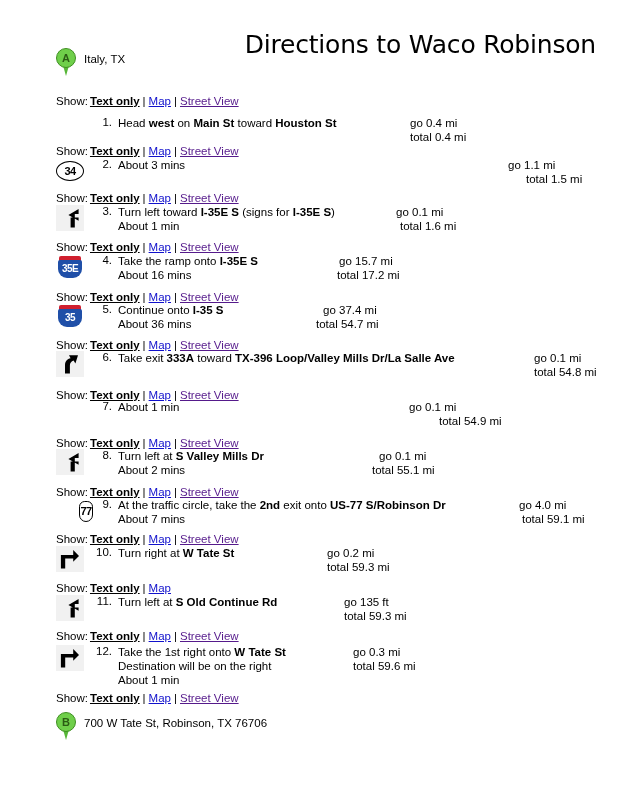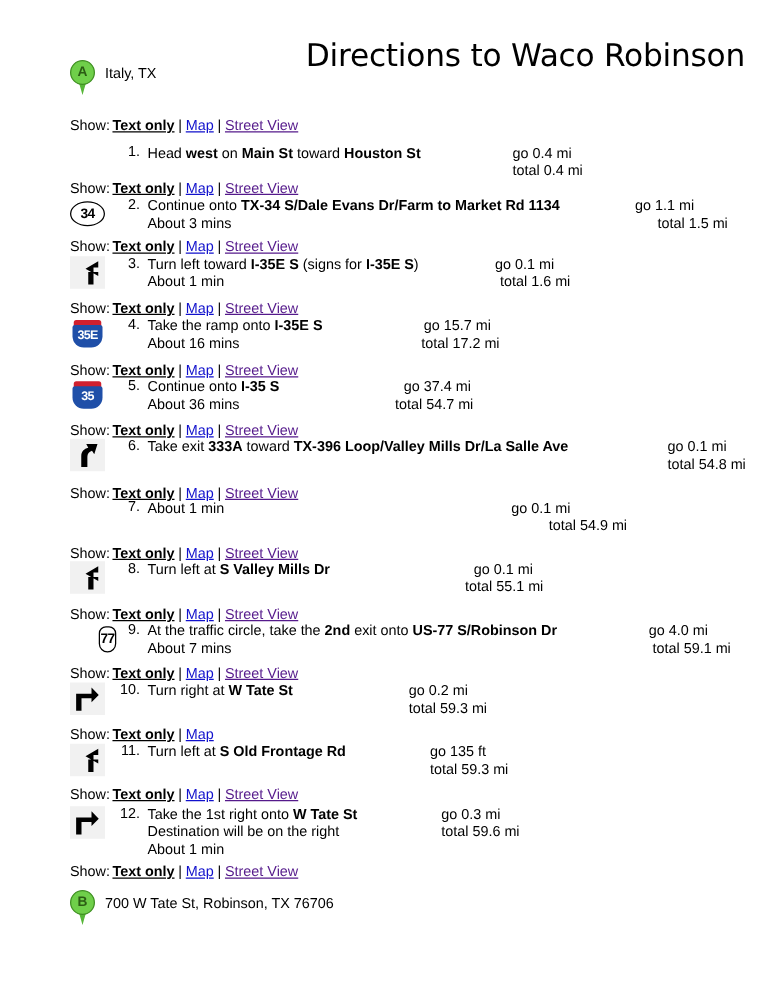--- a/index.html
+++ b/index.html
@@ -258,21 +258,20 @@
       </div>
       <div class="show-row" style="top: 145px;"><span class="show-label">Show:</span><span class="active">Text only</span><span class="sep">|</span><a href="#" class="">Map</a><span class="sep">|</span><a href="#" class="visited">Street View</a></div>
       <div class="step" style="top: 158px;">
         <div class="step-icon">
           <div class="icon-box plain">
             <div class="shield-state">34</div>
           </div>
         </div>
         <div class="step-num">2.</div>
         <div class="step-body">
-          <div class="instr-line">Continue onto <b>TX-34 S/Dale Evans Dr/Farm to Market Rd 1134</b></div>
           <div class="sub-line">About 3 mins</div>
         </div>
         <div class="dist dist-go" style="left: 452px; top: 0px;">go 1.1 mi</div>
         <div class="dist dist-total" style="left: 470px; top: 14px;">total 1.5 mi</div>
       </div>
       <div class="show-row" style="top: 192px;"><span class="show-label">Show:</span><span class="active">Text only</span><span class="sep">|</span><a href="#" class="">Map</a><span class="sep">|</span><a href="#" class="visited">Street View</a></div>
       <div class="step" style="top: 205px;">
         <div class="step-icon">
           <div class="icon-box">
             <svg class="arrow" width="20" height="20" viewBox="0 0 20 20">
@@ -354,20 +353,21 @@
         <div class="step-icon">
           <div class="icon-box">
             <svg class="arrow" width="20" height="20" viewBox="0 0 20 20">
               <path fill="#000" d="M14.8 19.5 L14.8 5.9 L18.6 5.9 L18.6 1.0 L8.4 6.9 L18.6 12.8 L18.6 9.6 L10.6 9.6 L10.6 19.5 Z"></path>
             </svg>
           </div>
         </div>
         <div class="step-num">8.</div>
         <div class="step-body">
           <div class="instr-line">Turn left at <b>S Valley Mills Dr</b></div>
+          <div class="sub-line">About 2 mins</div>
         </div>
         <div class="dist dist-go" style="left: 323px; top: 0px;">go 0.1 mi</div>
         <div class="dist dist-total" style="left: 316px; top: 14px;">total 55.1 mi</div>
       </div>
       <div class="show-row" style="top: 486px;"><span class="show-label">Show:</span><span class="active">Text only</span><span class="sep">|</span><a href="#" class="">Map</a><span class="sep">|</span><a href="#" class="visited">Street View</a></div>
       <div class="step" style="top: 498px;">
         <div class="step-icon">
           <div class="icon-box plain">
             <div class="shield-us">77</div>
           </div>
@@ -400,21 +400,21 @@
       <div class="step" style="top: 595px;">
         <div class="step-icon">
           <div class="icon-box">
             <svg class="arrow" width="20" height="20" viewBox="0 0 20 20">
               <path fill="#000" d="M14.8 19.5 L14.8 5.9 L18.6 5.9 L18.6 1.0 L8.4 6.9 L18.6 12.8 L18.6 9.6 L10.6 9.6 L10.6 19.5 Z"></path>
             </svg>
           </div>
         </div>
         <div class="step-num">11.</div>
         <div class="step-body">
-          <div class="instr-line">Turn left at <b>S Old Frontage Rd</b></div>
+          <div class="instr-line">Turn left at <b>S Old Continue Rd</b></div>
         </div>
         <div class="dist dist-go" style="left: 288px; top: 0px;">go 135 ft</div>
         <div class="dist dist-total" style="left: 288px; top: 14px;">total 59.3 mi</div>
       </div>
       <div class="show-row" style="top: 630px;"><span class="show-label">Show:</span><span class="active">Text only</span><span class="sep">|</span><a href="#" class="">Map</a><span class="sep">|</span><a href="#" class="visited">Street View</a></div>
       <div class="step" style="top: 645px;">
         <div class="step-icon">
           <div class="icon-box">
             <svg class="arrow" width="20" height="20" viewBox="0 0 20 20">
               <path fill="#000" d="M5.2 19.5 L5.2 9.6 L13.2 9.6 L13.2 12.8 L19.0 6.9 L13.2 1.0 L13.2 5.9 L0.9 5.9 L0.9 19.5 Z"></path>

